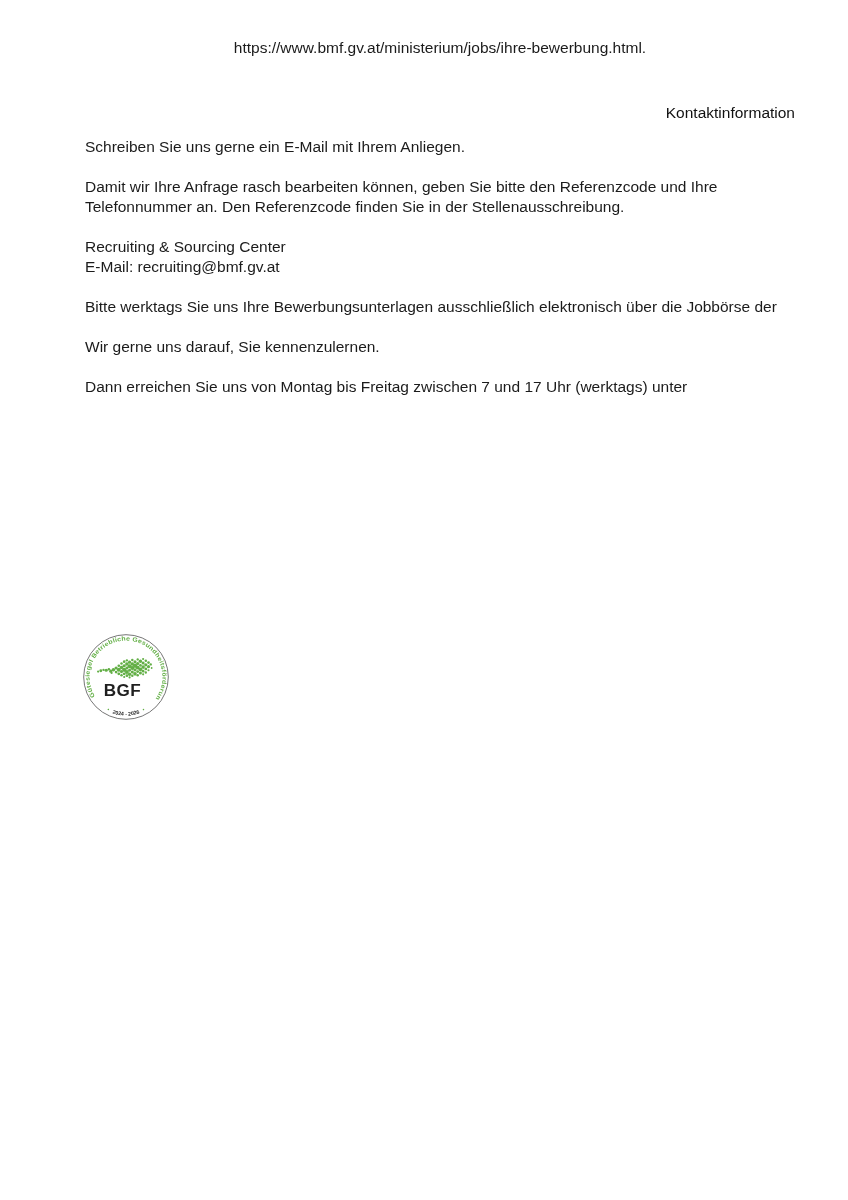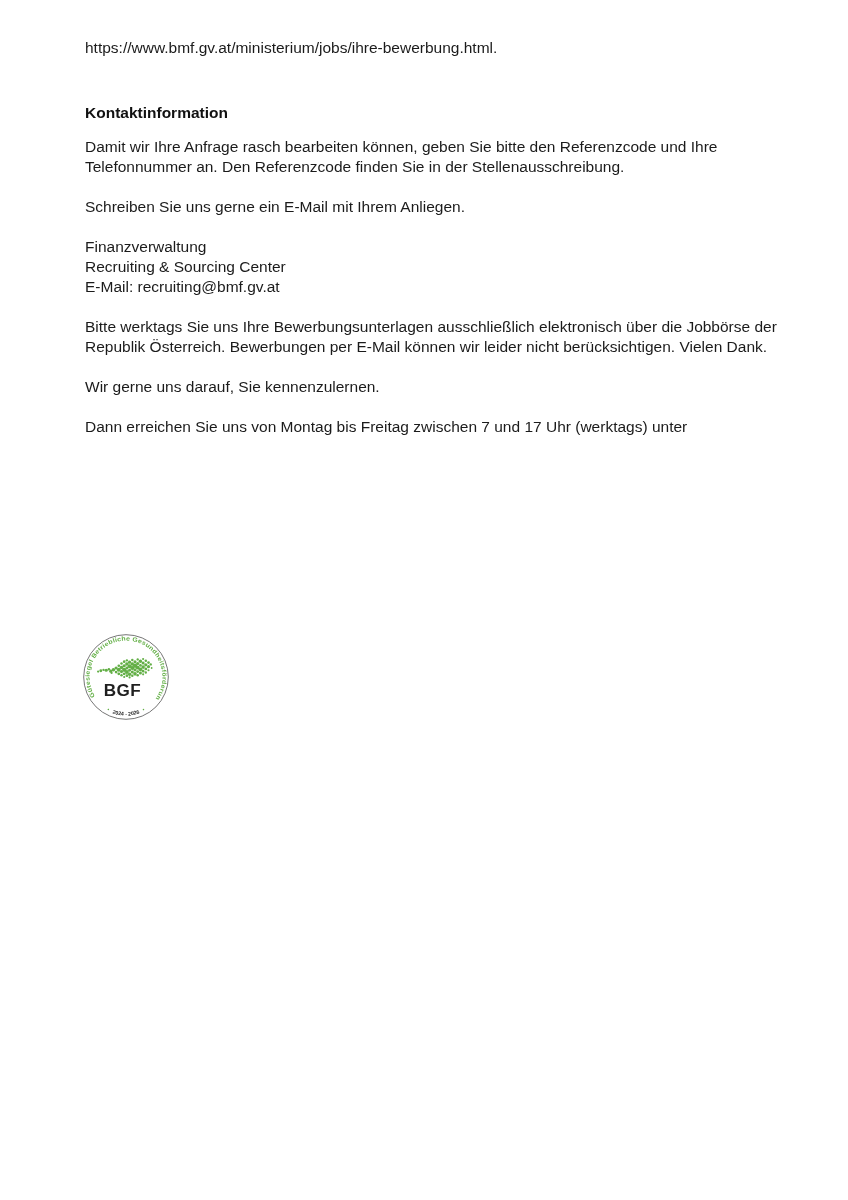--- a/index.html
+++ b/index.html
@@ -9,60 +9,58 @@
     font-family: "Liberation Sans", sans-serif;
     color: #1b1b1b;
     overflow: hidden;
   }
   .page { position: relative; width: 848px; height: 1200px; background: #ffffff; }
   .content {
     position: absolute; left: 85px; top: 38px; width: 710px;
     font-size: 15.5px; line-height: 20px;
   }
   .content p { margin: 0 0 20px 0; }
-  p.url-line { margin-bottom: 45px; }
+  p.url-line { margin-bottom: 45px; text-align: center; }
   h2.doc-heading {
-    font-size: 15.5px; line-height: 20px; font-weight: bold;
-    margin: 0 0 14px 0; color: #111111;
+    font-size: 15.5px; line-height: 20px; font-weight: normal;
+    margin: 0 0 14px 0; color: #111111; text-align: right;
   }
   .ln { display: block; white-space: nowrap; }
   .seal-wrap {
     position: absolute; left: 81px; top: 632px;
     width: 90px; height: 90px;
   }
   .seal-wrap svg { display: block; width: 90px; height: 90px; }
 </style>
 </head>
 <body>
 
 <div class="page">
 
   <div class="content">
 
     <p class="url-line">https://www.bmf.gv.at/ministerium/jobs/ihre-bewerbung.html.</p>
 
     <h2 class="doc-heading">Kontaktinformation</h2>
 
 
+    <p>Schreiben Sie uns gerne ein E-Mail mit Ihrem Anliegen.</p>
+
     <p>
       <span class="ln">Damit wir Ihre Anfrage rasch bearbeiten können, geben Sie bitte den Referenzcode und Ihre</span>
       <span class="ln">Telefonnummer an. Den Referenzcode finden Sie in der Stellenausschreibung.</span>
     </p>
 
-    <p>Schreiben Sie uns gerne ein E-Mail mit Ihrem Anliegen.</p>
-
     <p>
-      <span class="ln">Finanzverwaltung</span>
       <span class="ln">Recruiting &amp; Sourcing Center</span>
       <span class="ln">E-Mail: recruiting@bmf.gv.at</span>
     </p>
 
     <p>
       <span class="ln">Bitte werktags Sie uns Ihre Bewerbungsunterlagen ausschließlich elektronisch über die Jobbörse der</span>
-      <span class="ln">Republik Österreich. Bewerbungen per E-Mail können wir leider nicht berücksichtigen. Vielen Dank.</span>
     </p>
 
     <p>Wir gerne uns darauf, Sie kennenzulernen.</p>
 
 
     <p>
       <span class="ln">Dann erreichen Sie uns von Montag bis Freitag zwischen 7 und 17 Uhr (werktags) unter</span>
     </p>
 
   </div>

